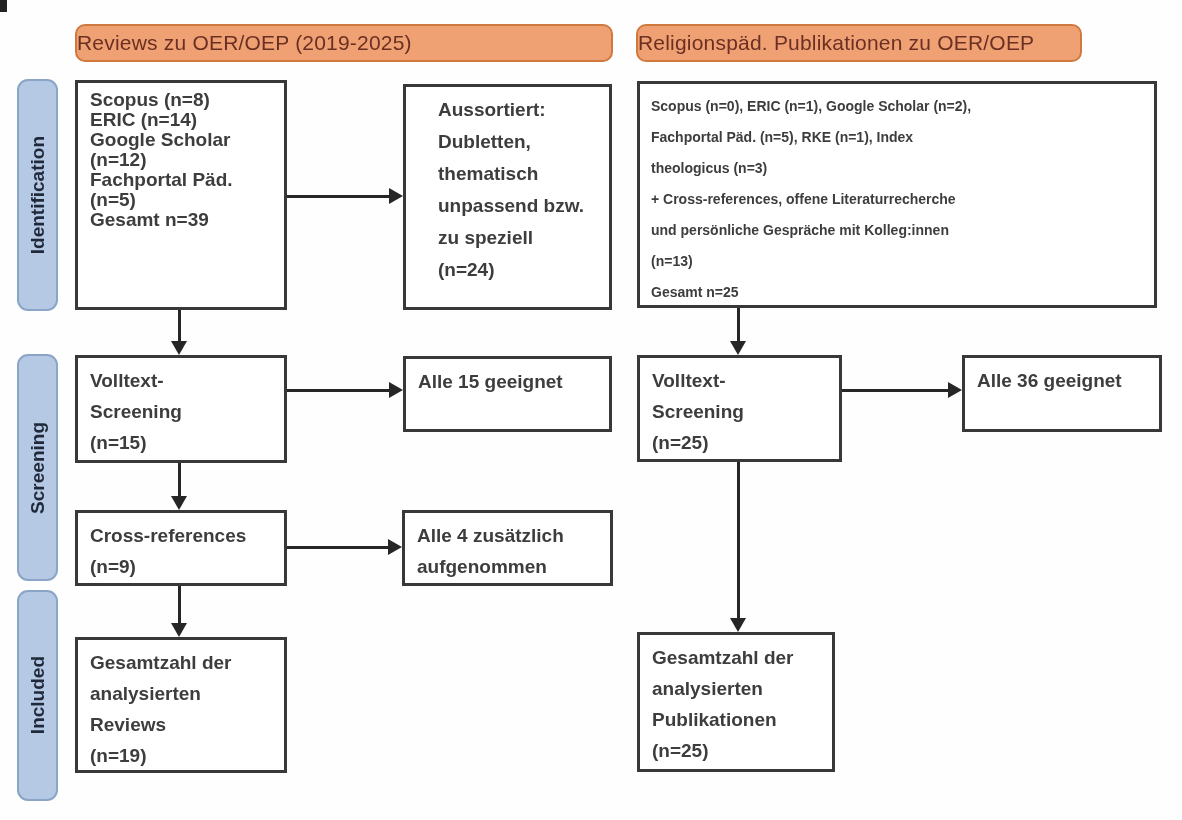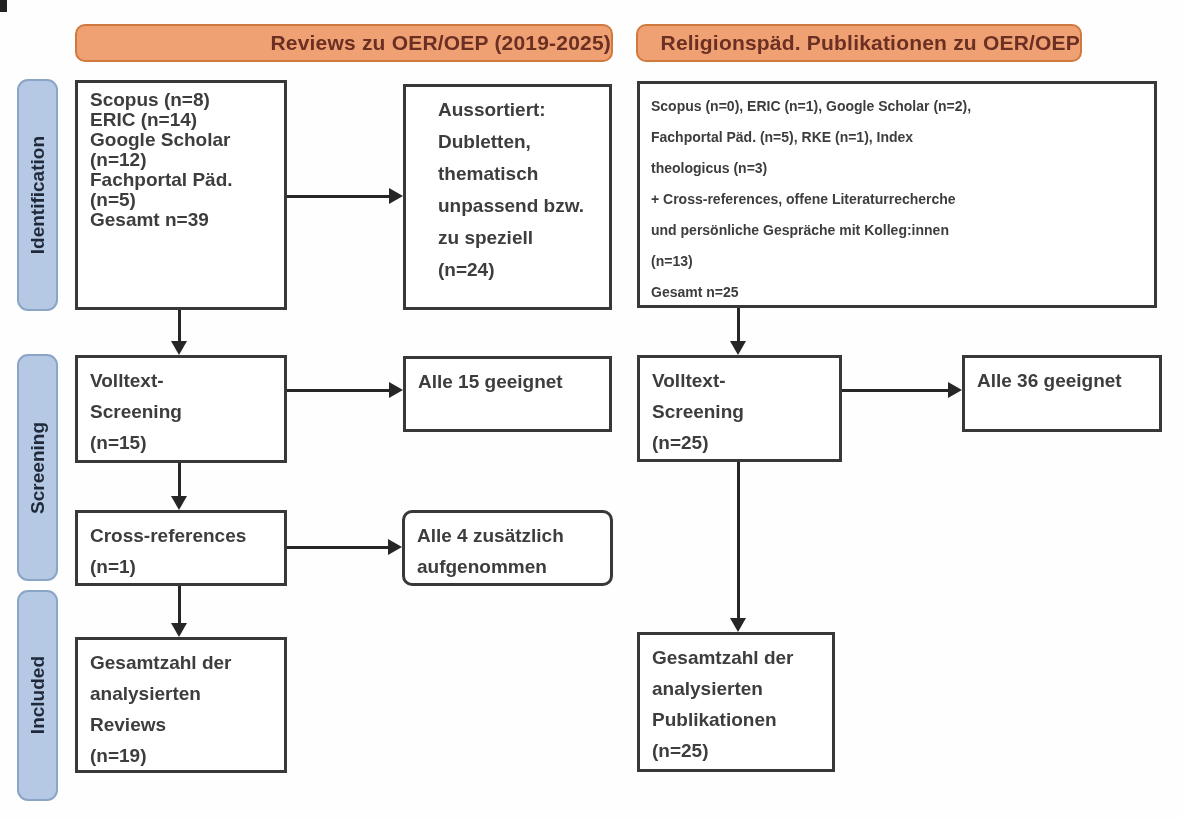--- a/index.html
+++ b/index.html
@@ -22,22 +22,22 @@
     font-family:"Liberation Sans", sans-serif;
     overflow:hidden;
   }
   .hdr{
     position:absolute;
     box-sizing:border-box;
     background:var(--header-fill);
     border:2px solid var(--header-border);
     border-radius:10px;
     color:var(--header-text);
-    font-size:21px;font-weight:bold;
-    display:flex;align-items:center;justify-content:flex-end;
+    font-size:21px;font-weight:normal;
+    display:flex;align-items:center;justify-content:flex-start;
     letter-spacing:.2px;
   }
   .stage{
     position:absolute;
     box-sizing:border-box;
     background:var(--stage-fill);
     border:2px solid var(--stage-border);
     border-radius:11px;
     color:var(--stage-text);
     font-size:19px;font-weight:bold;
@@ -115,23 +115,23 @@
 zu speziell
 (n=24)</div>
 
   <div class="fbox" style="left:75px;top:355px;width:212px;height:108px;">Volltext-
 Screening
 (n=15)</div>
 
   <div class="fbox" style="left:403px;top:356px;width:209px;height:76px;">Alle 15 geeignet</div>
 
   <div class="fbox" style="left:75px;top:510px;width:212px;height:76px;">Cross-references
-(n=1)</div>
+(n=9)</div>
 
-  <div class="fbox" style="left:402px;top:510px;width:211px;height:76px;border-radius:10px;">Alle 4 zusätzlich
+  <div class="fbox" style="left:402px;top:510px;width:211px;height:76px;">Alle 4 zusätzlich
 aufgenommen</div>
 
   <div class="fbox" style="left:75px;top:637px;width:212px;height:136px;">Gesamtzahl der
 analysierten
 Reviews
 (n=19)</div>
 
   <div class="fbox rsrc" style="left:637px;top:81px;width:520px;height:227px;">Scopus (n=0), ERIC (n=1), Google Scholar (n=2),
 Fachportal Päd. (n=5), RKE (n=1), Index
 theologicus (n=3)

